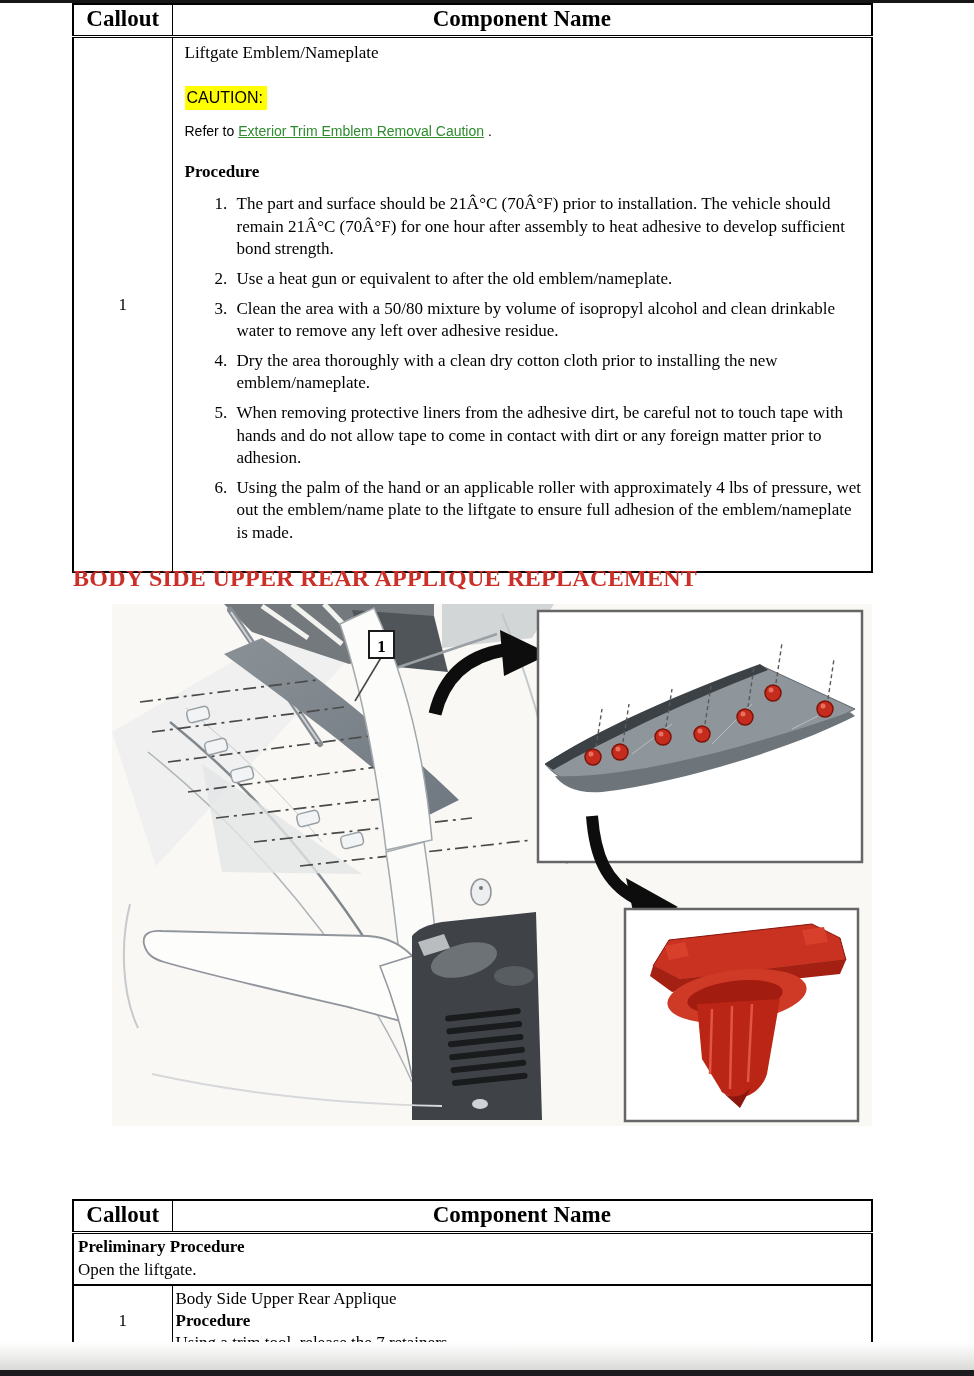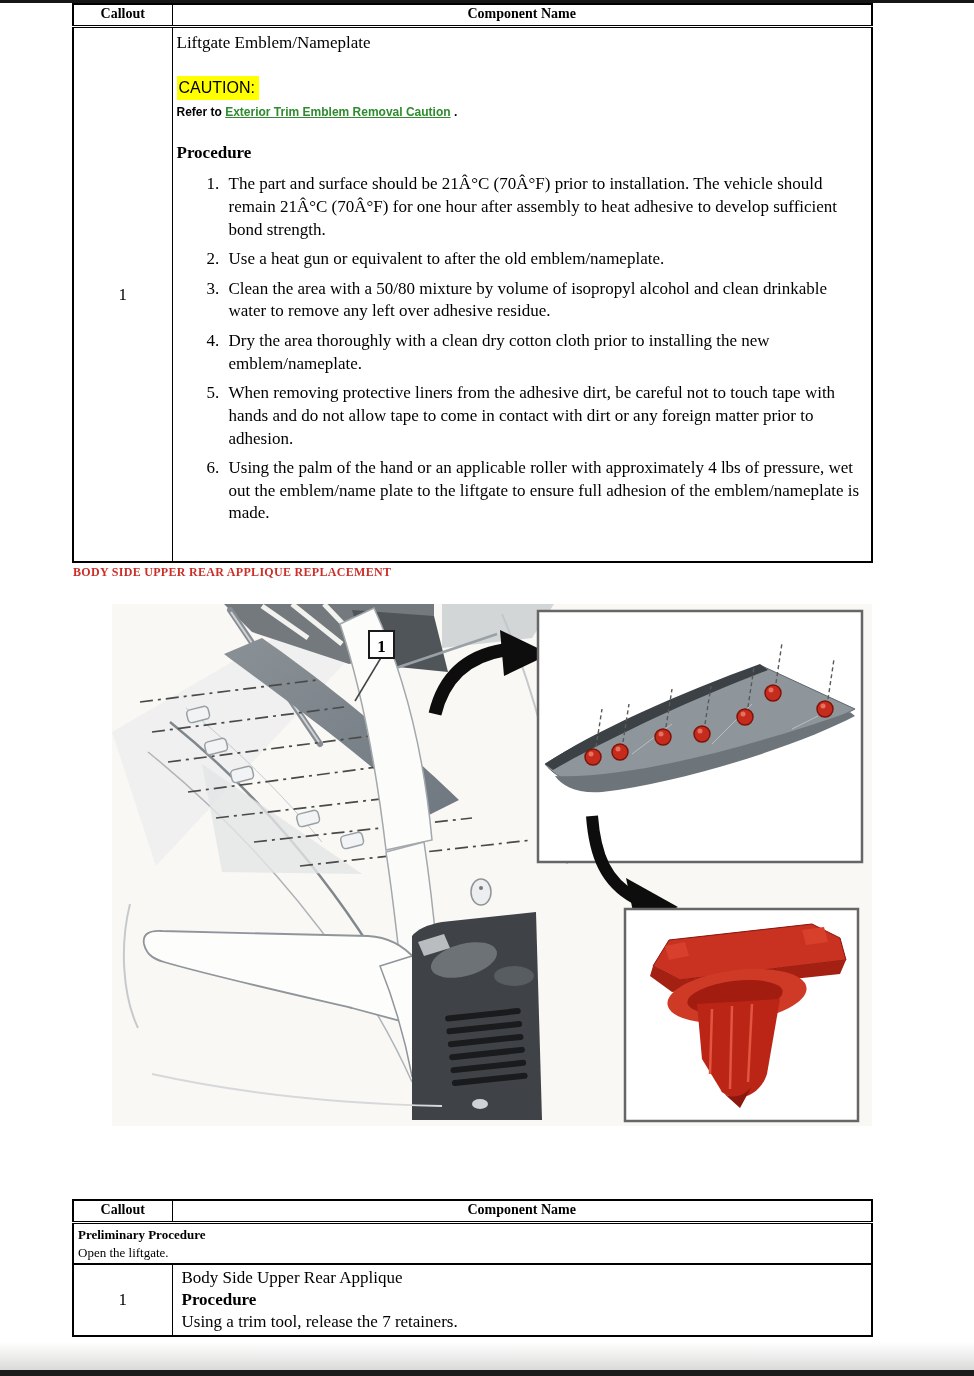--- a/index.html
+++ b/index.html
@@ -4,55 +4,55 @@
 <style>
   html,body { margin:0; padding:0; background:#ffffff; }
   .page { position:relative; width:974px; height:1376px; background:#ffffff; overflow:hidden;
           font-family:"Liberation Serif", serif; color:#000; }
   .topbar { position:absolute; top:0; left:0; width:974px; height:3px; background:#161616; }
 
   
   table.calltable { position:absolute; left:72px; width:801px; border-collapse:collapse;
                     table-layout:fixed; background:#fff; border:2px solid #000; }
   .calltable th, .calltable td { border:1px solid #000; }
-  .calltable th { font-size:14px; font-weight:bold; text-align:center; padding:1px 0 3px 0;
+  .calltable th { font-size:23px; font-weight:bold; text-align:center; padding:1px 0 3px 0;
                   border-bottom:3px double #000; }
   .col-co { width:99px; }
   td.co { text-align:center; vertical-align:middle; font-size:17px; }
   .t1 { top:3px; }
-  .t1 td.comp { vertical-align:top; padding:4px 8px 8px 4px; height:521px;
+  .t1 td.comp { vertical-align:top; padding:4px 8px 8px 12px; height:521px;
                 font-size:17px; line-height:1.33; }
   .title-line { margin:0 0 21px 0; }
   .caution-line { margin:0 0 5px 0; }
   .caution-hl { display:inline-block; background:#ffff00; padding:1px 4px 2px 2px;
                 font-family:"Liberation Sans", sans-serif; font-weight:normal; font-size:16px; }
-  .refer-line { font-family:"Liberation Sans", sans-serif; font-weight:bold; font-size:12px;
-                margin:5px 0 21px 0; }
+  .refer-line { font-family:"Liberation Sans", sans-serif; font-weight:normal; font-size:14px;
+                margin:12px 0 21px 0; }
   a.green-link { color:#2e8b2e; text-decoration:underline; cursor:pointer; }
   .proc-head { font-weight:bold; margin:0 0 9px 0; }
   ol.steps { margin:0; padding:0 0 0 30px; list-style:none; counter-reset:step; }
   ol.steps li { counter-increment:step; position:relative; padding-left:22px; margin-bottom:7px; }
   ol.steps li::before { content:counter(step) ". "; position:absolute; left:0; }
 
   
-  .redhead { position:absolute; left:73px; top:565px; margin:0; font-size:12px; font-weight:bold;
+  .redhead { position:absolute; left:73px; top:565px; margin:0; font-size:24px; font-weight:bold;
              color:#cc2e28; letter-spacing:0.3px; font-family:"Liberation Serif", serif; }
 
   
   .figure { position:absolute; left:112px; top:604px; width:760px; height:522px; }
 
   
   .caption { position:absolute; left:73px; top:1131px; font-size:18px; font-weight:bold; line-height:1.24; }
   a.fig-link { color:#2525cd; text-decoration:underline; cursor:pointer; }
   .courtesy { color:#000; }
 
   
   .t2 { top:1199px; border-bottom-width:3px; }
-  .t2 td.prelim { padding:2px 4px; font-size:13px; line-height:1.35; border-bottom:2px solid #000; }
-  .t2 td.comp2 { padding:2px 9px; font-size:17px; line-height:1.3; vertical-align:top; }
+  .t2 td.prelim { padding:2px 4px; font-size:17px; line-height:1.35; border-bottom:2px solid #000; }
+  .t2 td.comp2 { padding:2px 3px; font-size:17px; line-height:1.3; vertical-align:top; }
   .bold { font-weight:bold; }
 
   
   .footer-gray { position:absolute; left:0; top:1342px; width:974px; height:28px;
                  background:linear-gradient(180deg,#ffffff 0%,#ececeb 55%,#d9d9d8 100%); }
   .footer-dark { position:absolute; left:0; top:1370px; width:974px; height:6px; background:#1b1b1d; }
 </style>
 </head>
 <body>
 

